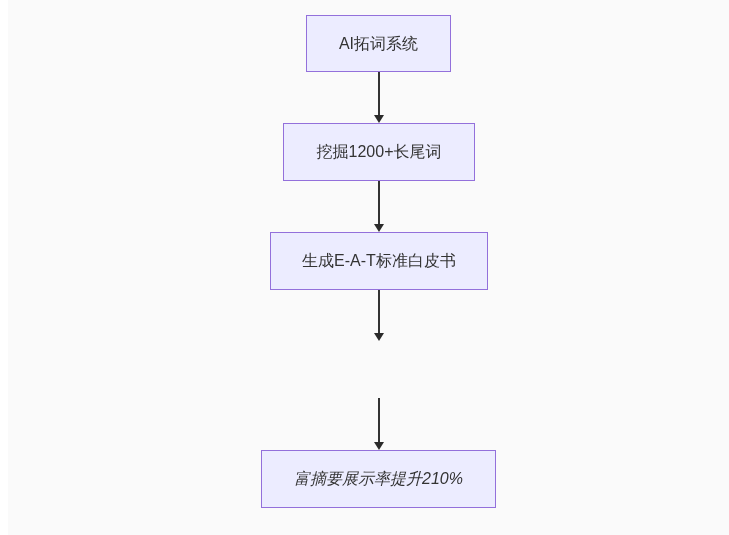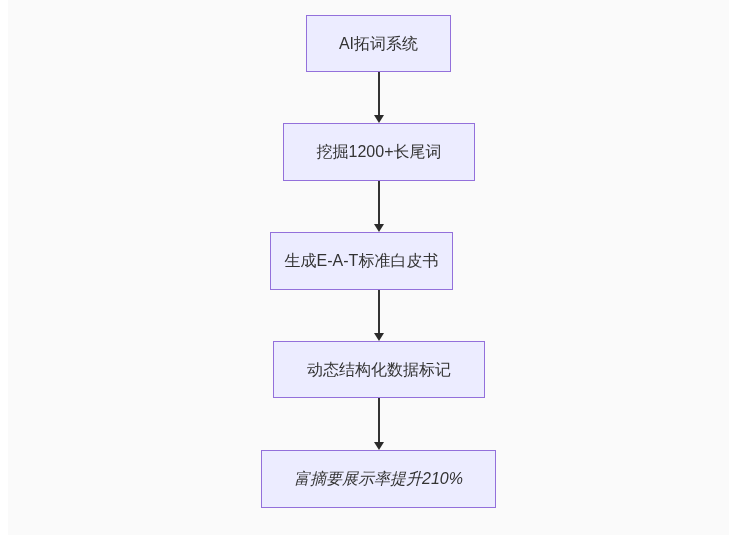--- a/index.html
+++ b/index.html
@@ -24,21 +24,21 @@
     font-size: 16px;
     line-height: 1;
     display: flex;
     align-items: center;
     justify-content: center;
     text-align: center;
     white-space: nowrap;
   }
   .n1 { left: 298px; top: 15px;  width: 145px; height: 57px; }
   .n2 { left: 275px; top: 123px; width: 192px; height: 58px; }
-  .n3 { left: 262px; top: 232px; width: 183px; height: 58px; }
+  .n3 { left: 262px; top: 232px; width: 218px; height: 58px; }
   .n4 { left: 265px; top: 341px; width: 212px; height: 57px; }
   .n5 { left: 253px; top: 450px; width: 235px; height: 58px; font-style: italic; }
 
   .edge {
     position: absolute;
     width: 12px;
     margin-left: -6px;
     left: 371px;
   }
   .edge .shaft {
@@ -91,23 +91,20 @@
 
   <div class="node n3">
     <span>生成E-A-T标准白皮书</span>
   </div>
 
   <div class="edge e3">
     <div class="shaft"></div>
     <div class="head"></div>
   </div>
 
-  <div class="node n4">
-    <span>动态结构化数据标记</span>
-  </div>
 
   <div class="edge e4">
     <div class="shaft"></div>
     <div class="head"></div>
   </div>
 
   <div class="node n5">
     <span>富摘要展示率提升210%</span>
   </div>
 

